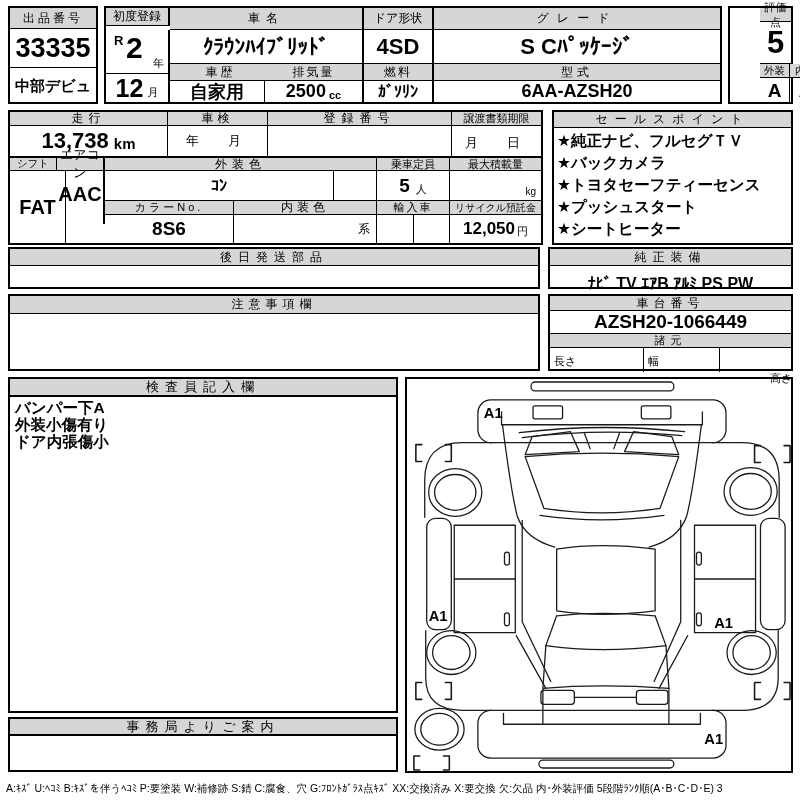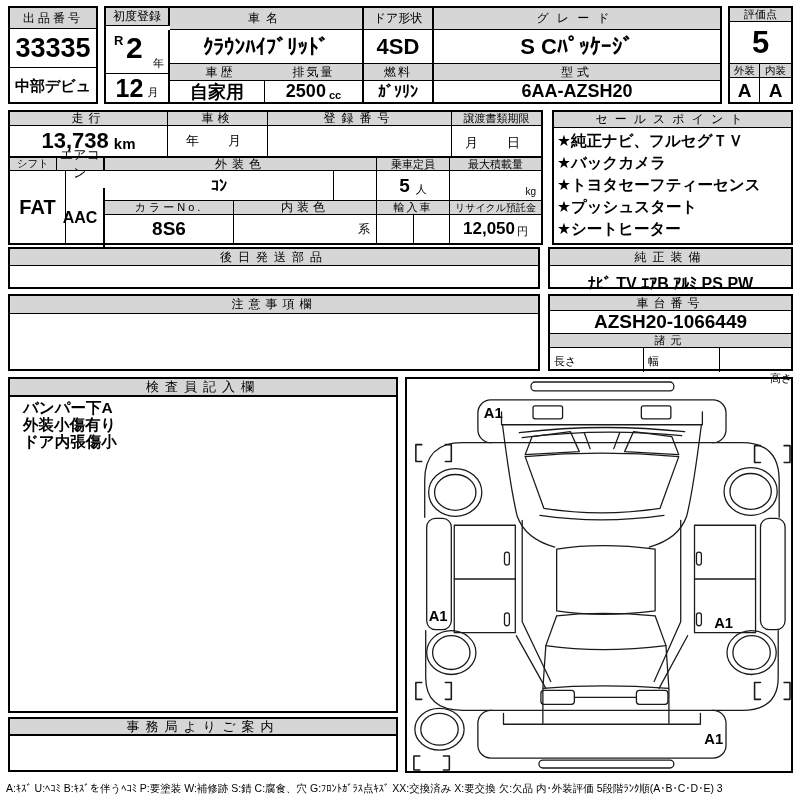--- a/index.html
+++ b/index.html
@@ -58,21 +58,21 @@
     <div class="a c bb1 br2 bd" style="left:258px;top:22px;width:70px;height:34px;font-size:22px;">4SD</div>
     <div class="a g c bb1 br2 hd" style="left:258px;top:56px;width:70px;height:17px;letter-spacing:2px;">燃料</div>
     <div class="a c br2 bd" style="left:258px;top:73px;width:70px;height:21px;font-size:16px;">ｶﾞｿﾘﾝ</div>
 
     <div class="a g c bb1 hd" style="left:328px;top:0;width:286px;height:22px;letter-spacing:8px;">グレード</div>
     <div class="a c bb1 bd" style="left:328px;top:22px;width:286px;height:34px;font-size:22px;">S Cﾊﾟｯｹｰｼﾞ</div>
     <div class="a g c bb1 hd" style="left:328px;top:56px;width:286px;height:17px;letter-spacing:4px;">型式</div>
     <div class="a c bd" style="left:328px;top:73px;width:286px;height:21px;font-size:18px;">6AA-AZSH20</div>
   </div>
 
-  <div class="a b" style="left:728px;top:6px;width:65px;height:98px;">
+  <div class="a b" style="left:728px;top:6px;width:65px;height:98px;padding-left:30px;">
     <div class="g c bb1" style="height:13px;font-size:11px;">評価点</div>
     <div class="c bb1 bd" style="height:41px;font-size:31px;">5</div>
     <div style="position:relative;height:14px;">
       <div class="a g c bb1 br1" style="left:0;top:0;width:30px;height:14px;font-size:10.5px;">外装</div>
       <div class="a g c bb1" style="left:30px;top:0;width:31px;height:14px;font-size:10.5px;">内装</div>
     </div>
     <div style="position:relative;height:26px;">
       <div class="a c br1 bd" style="left:0;top:0;width:30px;height:26px;font-size:19px;">A</div>
       <div class="a c bd" style="left:30px;top:0;width:31px;height:26px;font-size:19px;">A</div>
     </div>
@@ -88,21 +88,21 @@
       <span class="bd" style="font-size:22px;">13,738</span>
       <span class="bd" style="font-size:15px;margin:5px 0 0 5px;">km</span>
     </div>
     <div class="a c bb2 br1" style="left:158px;top:14px;width:100px;height:32px;font-size:13px;letter-spacing:8px;">年　月</div>
     <div class="a bb2 br1" style="left:258px;top:14px;width:184px;height:32px;"></div>
     <div class="a c bb2" style="left:442px;top:14px;width:89px;height:32px;font-size:13px;letter-spacing:8px;align-items:flex-end;padding-bottom:4px;">月　日</div>
 
     <div class="a g c bb1 br1" style="left:0;top:46px;width:47px;height:13px;font-size:10.5px;">シフト</div>
     <div class="a g c bb1 br2" style="left:47px;top:46px;width:48px;height:13px;font-size:13px;">エアコン</div>
     <div class="a c br1 bd" style="left:0;top:59px;width:56px;height:72px;font-size:20px;">FAT</div>
-    <div class="a c br2 bd" style="left:47px;top:76px;width:48px;height:60px;font-size:16px;">AAC</div>
+    <div class="a c br2 bd" style="left:47px;top:52px;width:48px;height:60px;font-size:20px;">AAC</div>
 
     <div class="a g c bb1 br1 hd" style="left:95px;top:46px;width:272px;height:13px;letter-spacing:5px;">外装色</div>
     <div class="a g c bb1 br1" style="left:367px;top:46px;width:73px;height:13px;font-size:11px;">乗車定員</div>
     <div class="a g c bb1" style="left:440px;top:46px;width:91px;height:13px;font-size:11px;">最大積載量</div>
 
     <div class="a c bb1 br1 bd" style="left:95px;top:59px;width:229px;height:30px;font-size:16px;">ｺﾝ</div>
     <div class="a bb1 br1" style="left:324px;top:59px;width:43px;height:30px;"></div>
     <div class="a c bb1 br1" style="left:367px;top:59px;width:73px;height:30px;">
       <span class="bd" style="font-size:19px;">5</span>
       <span style="font-size:11px;margin:7px 0 0 6px;">人</span>
@@ -163,21 +163,21 @@
       <div class="a br1" style="left:94px;top:0;width:76px;height:24px;">
         <span class="a" style="left:4px;top:6px;font-size:11px;">幅</span>
       </div>
       <div class="a" style="left:170px;top:17px;width:71px;height:24px;margin-left:46px;">
         <span class="a" style="left:4px;top:6px;font-size:11px;">高さ</span>
       </div>
     </div>
   </div>
 
   <div class="a b g c" style="left:8px;top:377px;width:390px;height:20px;font-size:13px;letter-spacing:6px;">検査員記入欄</div>
-  <div class="a b insp" style="left:8px;top:396px;width:390px;height:317px;border-top:0;padding:3px 13px;">
+  <div class="a b insp" style="left:8px;top:396px;width:390px;height:317px;border-top:0;padding:3px 5px;">
     <div>バンパー下A</div>
     <div>外装小傷有り</div>
     <div>ドア内張傷小</div>
   </div>
 
   <div class="a b g c" style="left:8px;top:717px;width:390px;height:19px;font-size:13px;letter-spacing:6px;">事務局よりご案内</div>
   <div class="a b" style="left:8px;top:735px;width:390px;height:37px;border-top:0;"></div>
 
   <div class="a b" style="left:405px;top:377px;width:388px;height:396px;">
     <svg viewBox="0 0 390 394" preserveAspectRatio="none" style="display:block;width:100%;height:100%;">

